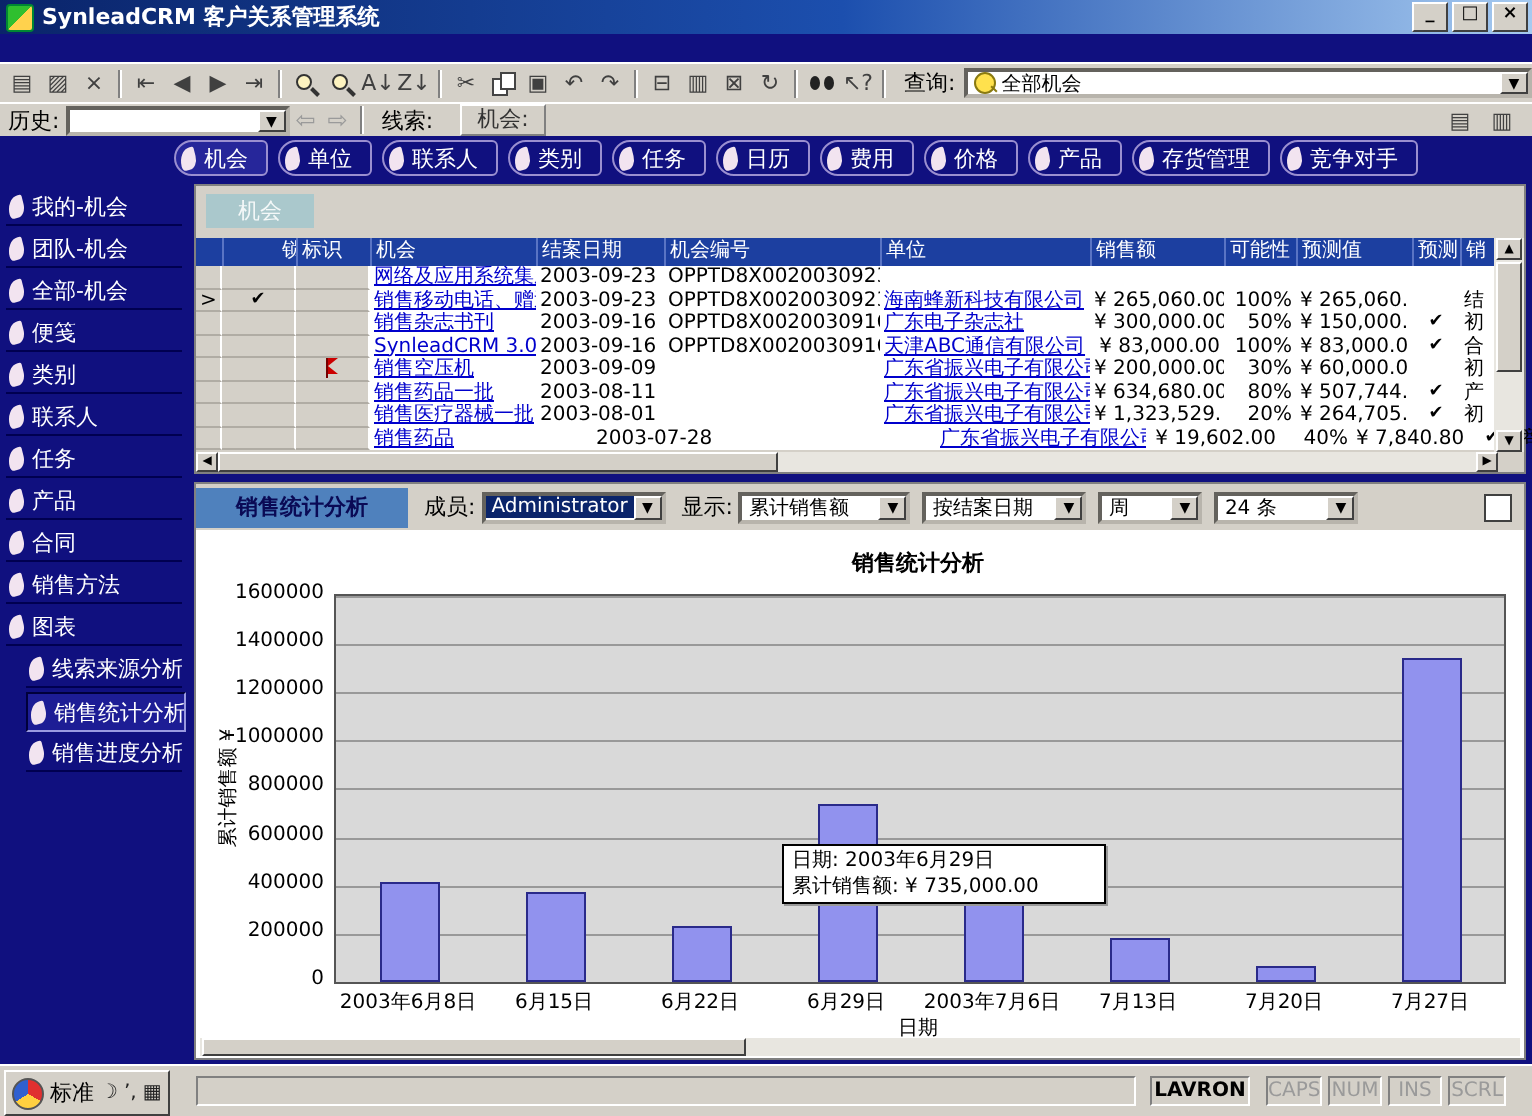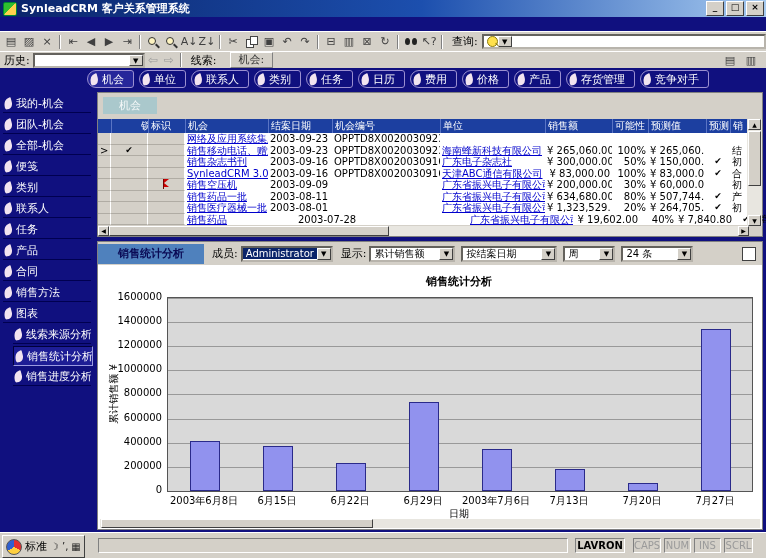--- a/index.html
+++ b/index.html
@@ -183,20 +183,21 @@
           <span class="binoc"></span>
         </span>
         <span class="tbtn">
           <span class="glyph">↖?</span>
         </span>
       </span>
     <span class="tsep"></span>
     <span class="q-label">查询:</span>
     <span class="combo" style="width:288px;">
       <span class="mini-mag"></span>
+      <span class="val">全部机会</span>
       <span class="dropbtn">▼</span>
     </span>
   </div>
 
   <div class="historybar">
     <span class="hist-label">历史:</span>
     <span class="combo" style="width:112px;">
       <span class="val"></span>
       <span class="dropbtn">▼</span>
     </span>
@@ -467,21 +468,21 @@
       <span class="ctl-label">成员:</span>
       <span class="combo" style="width:92px;">
         <span class="val sel-text">Administrator</span>
         <span class="dropbtn">▼</span>
       </span>
       <span class="ctl-label">显示:</span>
       <span class="combo" style="width:86px;">
         <span class="val">累计销售额</span>
         <span class="dropbtn">▼</span>
       </span>
-      <span class="combo" style="width:96px;margin-left:6px;">
+      <span class="combo" style="width:82px;margin-left:6px;">
         <span class="val">按结案日期</span>
         <span class="dropbtn">▼</span>
       </span>
       <span class="combo" style="width:52px;margin-left:6px;">
         <span class="val">周</span>
         <span class="dropbtn">▼</span>
       </span>
       <span class="combo" style="width:72px;margin-left:6px;">
         <span class="val">24 条</span>
         <span class="dropbtn">▼</span>
@@ -503,20 +504,24 @@
           <div class="bar" style="left: 22px; height: 50px; background: rgb(145, 146, 238);"></div>
           <div class="bar" style="left: 95px; height: 45px; background: rgb(145, 146, 238);"></div>
           <div class="bar" style="left: 168px; height: 28px; background: rgb(145, 146, 238);"></div>
           <div class="bar" style="left: 241px; height: 89px; background: rgb(145, 146, 238);"></div>
           <div class="bar" style="left: 314px; height: 42px; background: rgb(145, 146, 238);"></div>
           <div class="bar" style="left: 387px; height: 22px; background: rgb(145, 146, 238);"></div>
           <div class="bar" style="left: 460px; height: 8px; background: rgb(145, 146, 238);"></div>
           <div class="bar" style="left: 533px; height: 162px; background: rgb(145, 146, 238);"></div>
         </div>
       <div class="xlab">日期</div>
+      <div class="tooltip">
+        <div>日期:  2003年6月29日</div>
+        <div>累计销售额: ¥ 735,000.00</div>
+      </div>
     <div class="ytick" style="top: 218px;">0</div>
         <div class="ytick" style="top: 194px;">200000</div>
         <div class="ytick" style="top: 170px;">400000</div>
         <div class="ytick" style="top: 146px;">600000</div>
         <div class="ytick" style="top: 121px;">800000</div>
         <div class="ytick" style="top: 97px;">1000000</div>
         <div class="ytick" style="top: 73px;">1200000</div>
         <div class="ytick" style="top: 49px;">1400000</div>
         <div class="ytick" style="top: 25px;">1600000</div>
         <div class="xtick" style="left: 64px;">2003年6月8日</div>

